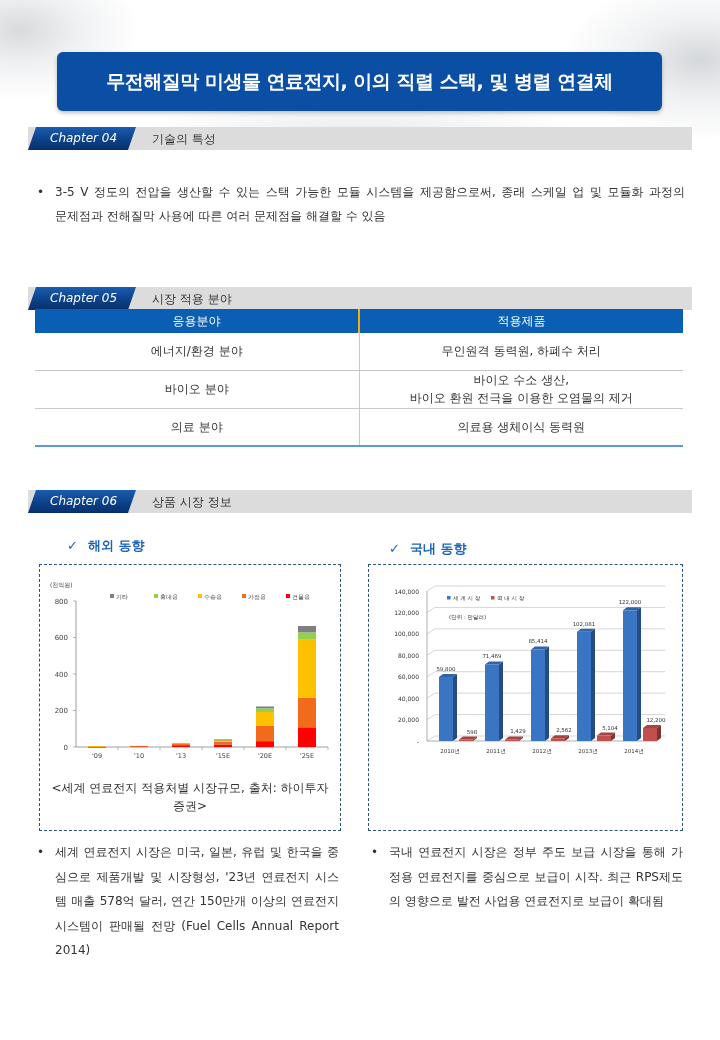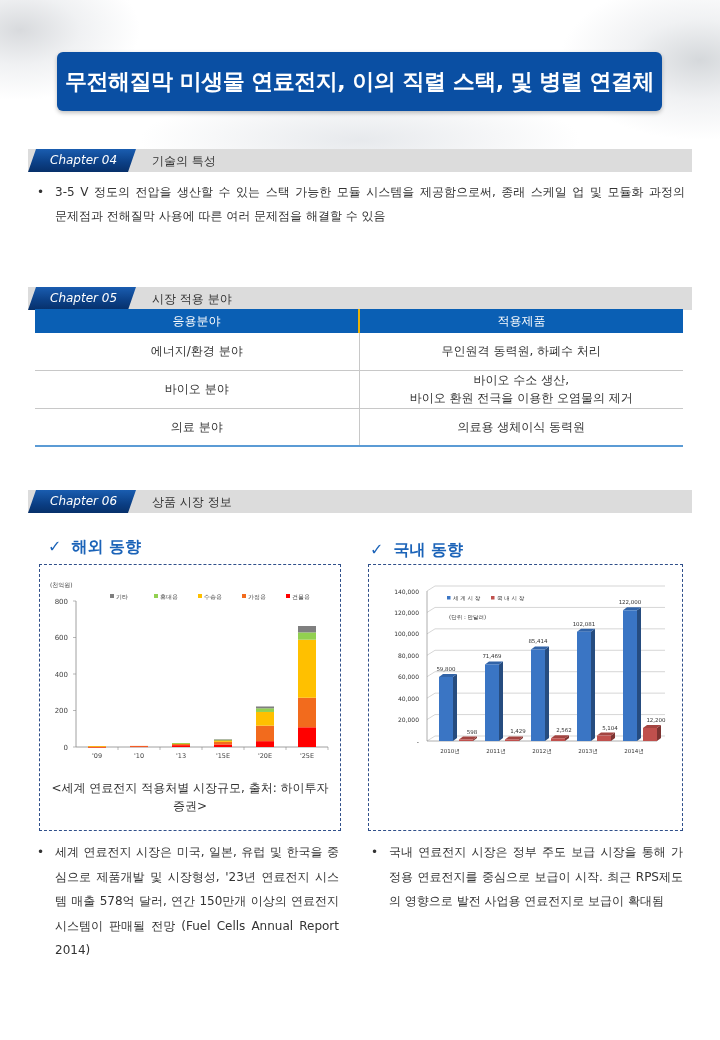--- a/index.html
+++ b/index.html
@@ -9,59 +9,59 @@
   .sky { position: absolute; left: 0; top: 0; width: 720px; height: 150px;
     background:
       radial-gradient(ellipse 120px 70px at 20px 30px, #d8dadd 0%, rgba(230,232,235,0.6) 50%, rgba(255,255,255,0) 100%),
       radial-gradient(ellipse 140px 80px at 700px 60px, #d5d8db 0%, rgba(230,232,235,0.6) 50%, rgba(255,255,255,0) 100%),
       radial-gradient(ellipse 220px 50px at 360px 140px, rgba(225,228,232,0.8) 0%, rgba(255,255,255,0) 100%);
   }
 
   .title-banner { position: absolute; left: 57px; top: 52px; width: 605px; height: 59px;
     background: #0a4fa3; border-radius: 6px; box-shadow: 0 2px 4px rgba(0,0,0,0.25);
     display: flex; align-items: center; justify-content: center; }
-  .title-banner h1 { color: #fff; font-size: 22px; font-weight: bold; letter-spacing: -0.5px; }
+  .title-banner h1 { color: #fff; font-size: 19px; font-weight: bold; letter-spacing: -0.5px; }
 
   .chapter-bar { position: absolute; left: 28px; width: 664px; height: 23px; background: #dcdcdc; }
   .chapter-tab { position: absolute; left: 0; top: 0; height: 23px; width: 108px;
     background: linear-gradient(180deg, #1a5db0 0%, #0b3f85 60%, #07306a 100%);
     clip-path: polygon(8px 0, 108px 0, 100px 100%, 0 100%); }
   .chapter-tab span { position: absolute; left: 22px; top: 4px; color: #fff; font-style: italic;
     font-size: 12px; font-family: "DejaVu Sans", sans-serif; }
   .chapter-title { position: absolute; left: 124px; top: 4px; font-size: 12px; color: #333; }
 
   .bullet-text { position: absolute; font-size: 12px; line-height: 24px; color: #333; text-align: justify; }
   .bullet-text .dot { position: absolute; left: -18px; top: 0; font-size: 12px; }
 
   table.market { position: absolute; left: 35px; top: 309px; width: 648px; border-collapse: collapse; font-size: 12px; }
   table.market th { background: #0a5fb4; color: #fff; font-weight: normal; height: 24px; font-size: 12px; }
   table.market th + th { border-left: 2px solid #eab308; text-align: center; }
   table.market td { text-align: center; color: #333; border-bottom: 1px solid #c8c8c8; line-height: 18px; margin-top: 18px; }
   table.market td + td { border-left: 1px solid #c8c8c8; }
   table.market tr:last-child td { border-bottom: 2px solid #5b9bd5; }
 
-  .sub-heading { position: absolute; font-size: 16px; font-weight: bold; color: #1b63b8; }
+  .sub-heading { position: absolute; font-size: 13px; font-weight: bold; color: #1b63b8; margin-left: 19px; }
   .sub-heading .check { color: #1b63b8; font-weight: normal; margin-right: 10px; }
 
   .chart-box { position: absolute; top: 564px; height: 267px; border: 1px dashed #2f4f8a; background: #fff; }
   .chart-area { position: absolute; left: 6px; top: 8px; right: 6px; height: 198px; }
   .caption { position: absolute; left: 10px; right: 10px; top: 214px; text-align: center; font-size: 12px; line-height: 18px; color: #333; }
 
   svg text { font-family: "DejaVu Sans", sans-serif; }
 </style>
 </head>
 <body>
 
 <div class="sky"></div>
 
 <div class="title-banner">
   <h1>무전해질막 미생물 연료전지, 이의 직렬 스택, 및 병렬 연결체</h1>
 </div>
 
-<div class="chapter-bar" style="top:149px;text-decoration:underline;">
+<div class="chapter-bar" style="top:127px;text-decoration:underline;">
   <div class="chapter-tab">
       <span>Chapter 04</span>
     </div>
   <div class="chapter-title">기술의 특성</div>
 </div>
 <div class="bullet-text" style="left:55px; top:180px; width:630px;">
   <span class="dot">•</span>
   <div style="text-align:justify; text-align-last:justify;">3-5 V 정도의 전압을 생산할 수 있는 스택 가능한 모듈 시스템을 제공함으로써, 종래 스케일 업 및 모듈화 과정의</div>
   <div>문제점과 전해질막 사용에 따른 여러 문제점을 해결할 수 있음</div>
 </div>

